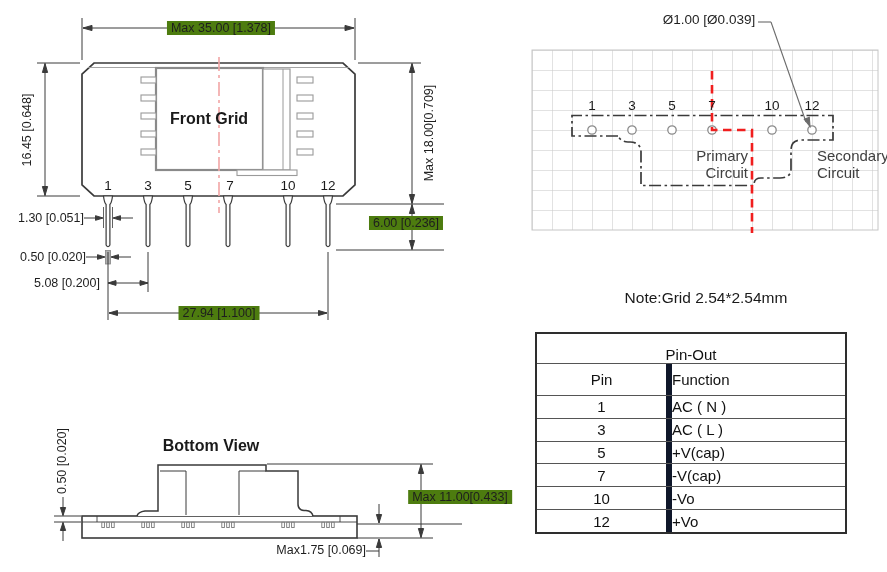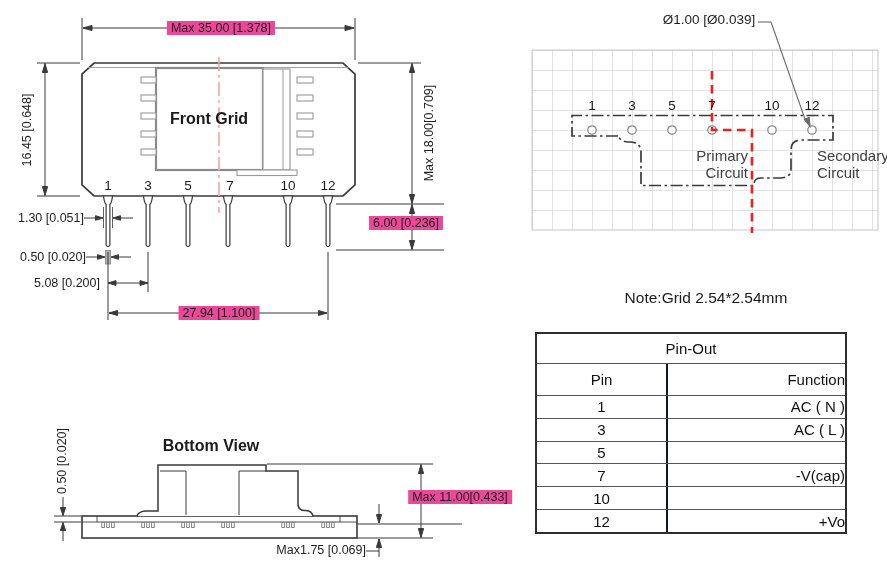--- a/index.html
+++ b/index.html
@@ -5,34 +5,34 @@
   html,body{margin:0;padding:0;background:#fff;}
   #stage{position:relative;width:887px;height:572px;background:#ffffff;overflow:hidden;
          font-family:"Liberation Sans",sans-serif;color:#1f1f1f;}
   #stage svg{position:absolute;left:0;top:0;}
   .txt{position:absolute;white-space:nowrap;line-height:1.12;}
   .dim{font-size:12.5px;color:#1e1e1e;}
   .cc{transform:translate(-50%,-50%);}
   .cr{transform:translate(-100%,-50%);}
   .cl{transform:translate(0,-50%);margin-left:28px;}
   .vert{transform:translate(-50%,-50%) rotate(-90deg);}
-  .bgw{background:#ec4899;padding:0 4px;text-align:right;}
+  .bgw{background:#4d7c0f;padding:0 4px;text-align:right;}
   .title{font-size:16px;font-weight:bold;color:#1a1a1a;}
   .pnum{font-size:13.5px;color:#1a1a1a;}
   .red{color:#404040;font-size:15px;}
   .note{font-size:15.5px;color:#1a1a1a;margin-top:45px;}
   
   .ptable{position:absolute;left:535px;top:332px;width:308px;height:198px;
           border:2px solid #2e2e2e;display:flex;flex-direction:column;font-size:15px;color:#111;}
   .prow{display:flex;border-top:1px solid #555;flex:1;align-items:center;}
   .prow:first-child{border-top:none;}
-  .prow .c1{width:129px;text-align:right;border-right:2px solid #0f172a;align-self:stretch;
+  .prow .c1{width:129px;text-align:right;border-right:6px solid #0f172a;align-self:stretch;
             display:flex;align-items:center;justify-content:center;}
-  .prow .c2{flex:1;text-align:right;}
-  .ptitle{flex:0 0 29px;display:flex;align-items:center;justify-content:center;}
+  .prow .c2{flex:1;text-align:left;}
+  .ptitle{flex:0 0 29px;display:flex;align-items:flex-end;justify-content:center;}
   .phead{flex:0 0 31px;}
 </style>
 </head>
 <body>
 
 <div id="stage">
 
 <svg width="887" height="572" viewBox="0 0 887 572">
   <defs>
     <pattern id="gp" x="532" y="50" width="20" height="20" patternUnits="userSpaceOnUse">
@@ -241,27 +241,29 @@
   <div class="prow">
     <div class="c1">1</div>
     <div class="c2">AC ( N )</div>
   </div>
   <div class="prow">
     <div class="c1">3</div>
     <div class="c2">AC ( L )</div>
   </div>
   <div class="prow">
     <div class="c1">5</div>
+    <div class="c2">+V(cap)</div>
   </div>
   <div class="prow">
     <div class="c1">7</div>
     <div class="c2">-V(cap)</div>
   </div>
   <div class="prow">
     <div class="c1">10</div>
+    <div class="c2">-Vo</div>
   </div>
   <div class="prow">
     <div class="c1">12</div>
     <div class="c2">+Vo</div>
   </div>
 </div>
 
 </div>
 
 </body></html>

